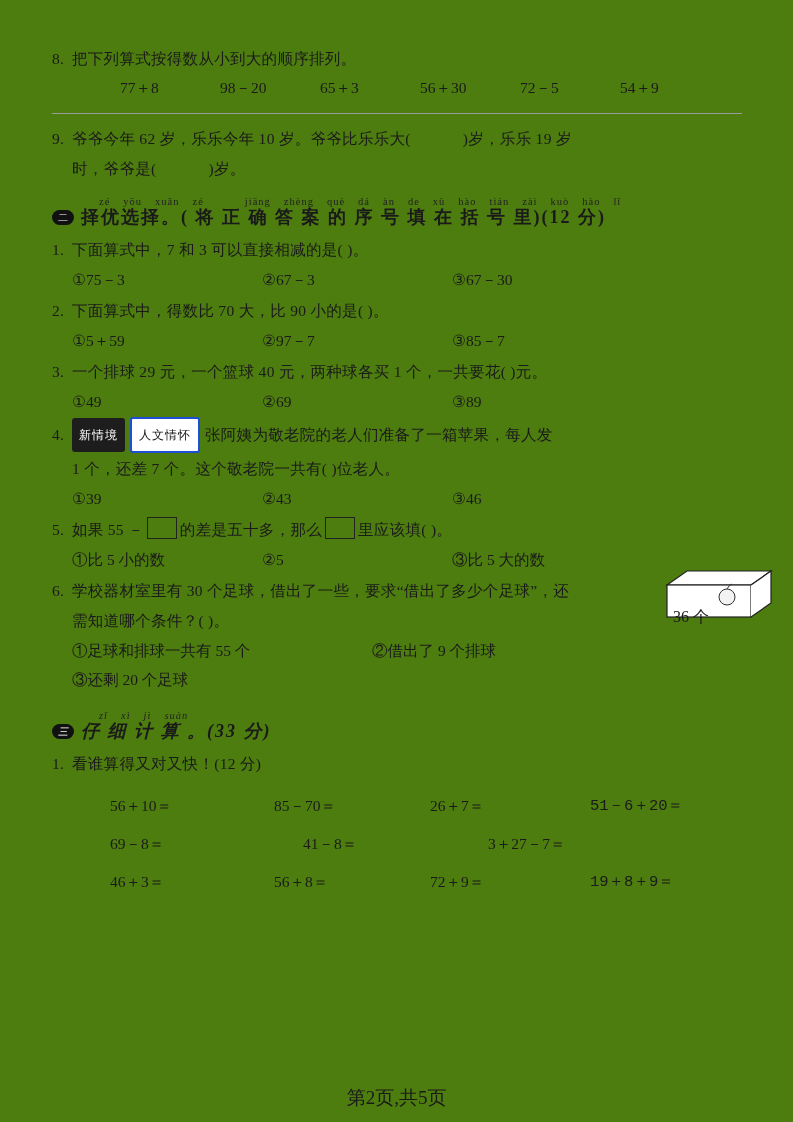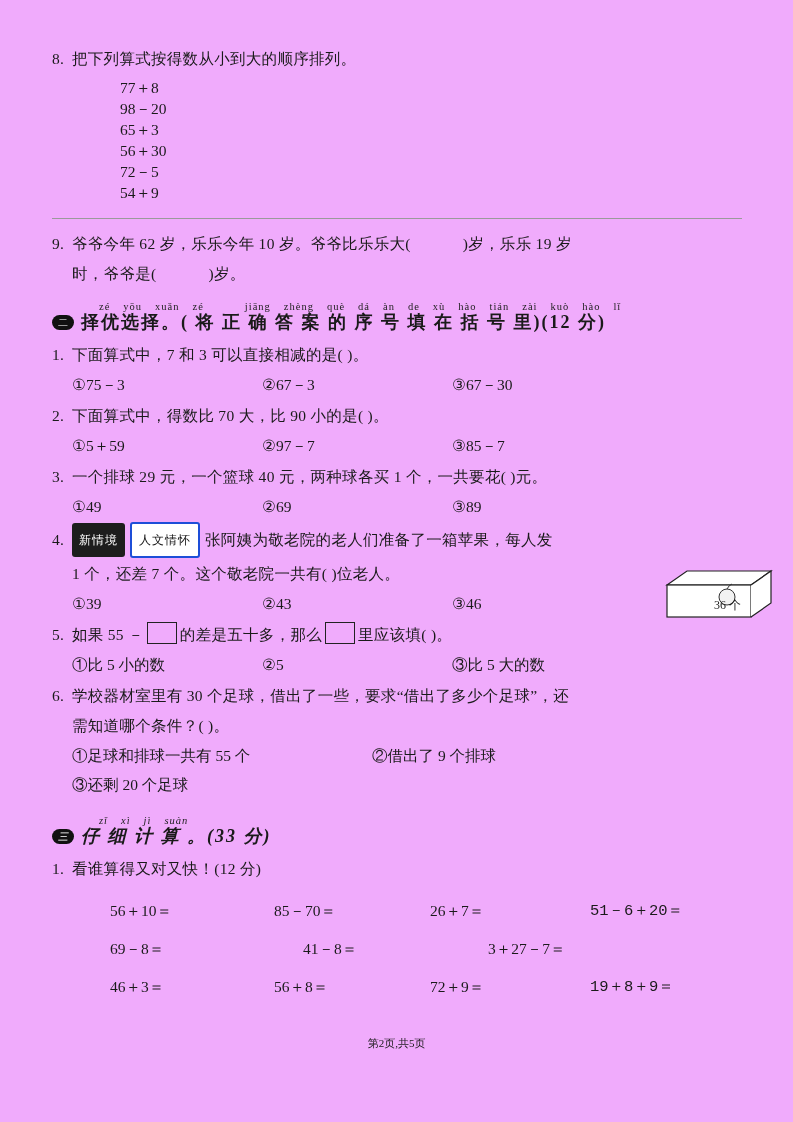--- a/index.html
+++ b/index.html
@@ -13,21 +13,21 @@
     position: relative;
     font-family: "Liberation Serif", "DejaVu Serif", serif;
     color: #1a1a1a;
     overflow: hidden;
   }
   .page {
     position: absolute;
     left: 0; top: 0;
     width: 793px;
     height: 1122px;
-    background: #f0abfc;
+    background: #4d7c0f;
   }
   .content {
     position: absolute;
     left: 52px;
     top: 44px;
     width: 690px;
   }
   .row {
     margin-bottom: 2px;
   }
@@ -35,21 +35,20 @@
     font-size: 15.5px;
     line-height: 30px;
     letter-spacing: 0.3px;
   }
   
   .q8-exprs {
     display: flex;
     margin-top: 4px;
     margin-left: 68px;
     width: 600px;
-    flex-direction: column;
   }
   .q8-exprs span {
     font-size: 15.5px;
     width: 100px;
     display: inline-block;
   }
   hr.sep {
     border: none;
     border-top: 1px solid #9a9a9a;
     margin: 14px 0 10px 0;
@@ -145,24 +144,23 @@
     position: absolute;
     right: 20px;
     top: 567px;
     width: 108px;
     height: 56px;
   }
   .box-svg { display:block; }
   .box-label {
     position: absolute;
     left: 8px;
-    top: 30px;
-    font-size: 12px;
+    top: 40px;
+    font-size: 16px;
     font-family: "Liberation Serif", serif;
-    margin-left: 41px;
   }
   
   .sq-blank {
     display: inline-block;
     width: 28px;
     height: 20px;
     border: 1px solid #222;
     vertical-align: -4px;
     margin: 0 3px;
   }
@@ -182,23 +180,23 @@
     display: inline-block;
   }
   .calc-row > span:nth-child(1) { padding-left: 44px; }
   .calc-row > span:nth-child(2) { padding-left: 28px; }
   .calc-row > span:nth-child(3) { padding-left: 20px; }
   .calc-row > span:nth-child(4) { padding-left: 24px; font-family: Liberation Mono, monospace; }
   .footer {
     position: absolute;
     left: 0;
     right: 0;
-    top: 1036px;
+    top: 1085px;
     text-align: center;
-    font-size: 11px;
+    font-size: 19px;
     font-family: "Liberation Serif", serif;
   }
   .indent2 { margin-left: 20px; }
 </style>
 </head>
 <body>
 
 <div class="page">
   <div class="content">
 

